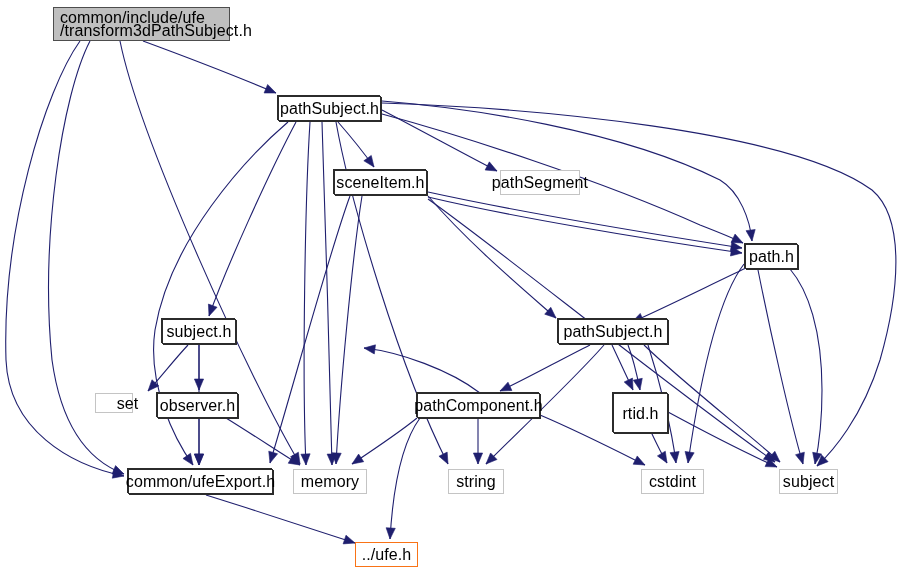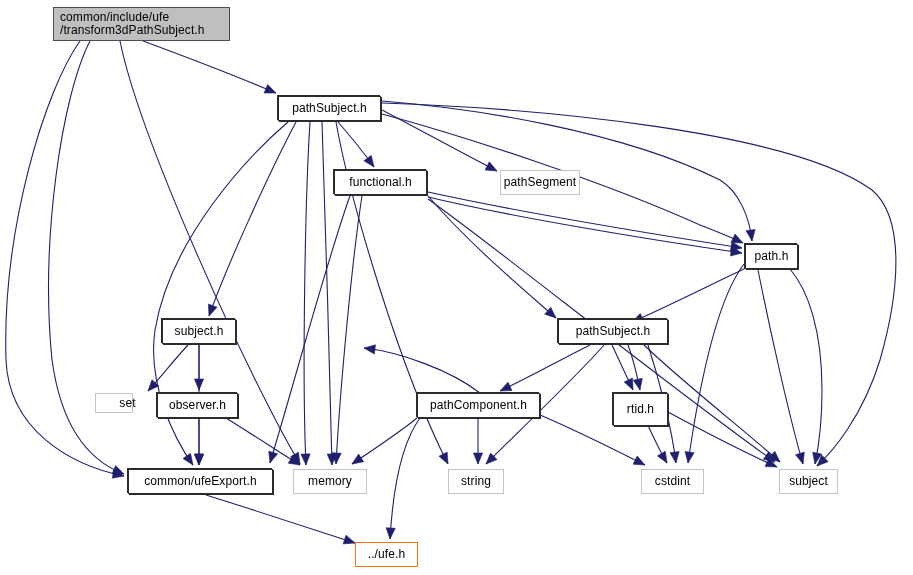--- a/index.html
+++ b/index.html
@@ -37,21 +37,21 @@
   }
   .node-box {
     position: absolute;
     box-sizing: border-box;
     display: flex;
     flex-direction: column;
     align-items: center;
     justify-content: center;
     background: #ffffff;
     border: 1px solid #c4c4c4;
-    font-size: 12px;
+    font-size: 16px;
     line-height: 13px;
     color: #000000;
     text-align: center;
     white-space: pre;
     letter-spacing: 0.1px;
   }
   .node-box.local {
     border: 1px solid #f97316;
   }
   .node-box.root {
@@ -161,29 +161,29 @@
       <polygon points="355,543 343.11086357753607,543.8991302063889 346.0101058152409,535.1678992251866" class="edge-head"></polygon>
       <path d="M 480,393 C 450,370 400,352 364,348" class="edge-path"></path>
       <polygon points="364,348 375.4990687182665,344.84858466517267 374.31928990374405,353.972625543468" class="edge-head"></polygon>
       <path d="M 120,41 C 140,140 250,380 300,464" class="edge-path"></path>
       <polygon points="300,464 290.4603116579925,456.84777333011834 298.3916914387029,452.18588371600913" class="edge-head"></polygon>
     </svg>
   <div id="node-layer">
       <div class="node-box root" style="left: 53px; top: 7px; width: 177px; height: 34px;"><span class="node-label two-line">common/include/ufe
 /transform3dPathSubject.h</span></div>
       <div class="node-box local thick" style="left: 278px; top: 96px; width: 103px; height: 25px;"><span class="node-label">pathSubject.h</span></div>
-      <div class="node-box local thick" style="left: 334px; top: 170px; width: 93px; height: 25px;"><span class="node-label">functional.h</span></div>
+      <div class="node-box local thick" style="left: 334px; top: 170px; width: 93px; height: 25px;"><span class="node-label">sceneItem.h</span></div>
       <div class="node-box" style="left: 500px; top: 170px; width: 80px; height: 25px;"><span class="node-label">pathSegment</span></div>
       <div class="node-box local thick" style="left: 745px; top: 244px; width: 53px; height: 25px;"><span class="node-label">path.h</span></div>
       <div class="node-box local thick" style="left: 162px; top: 319px; width: 74px; height: 25px;"><span class="node-label">subject.h</span></div>
       <div class="node-box local thick" style="left: 558px; top: 319px; width: 110px; height: 25px;"><span class="node-label">pathSubject.h</span></div>
       <div class="node-box" style="left: 95px; top: 393px; width: 38px; height: 20px; padding-left: 27px;"><span class="node-label">set</span></div>
       <div class="node-box local thick" style="left: 157px; top: 393px; width: 81px; height: 25px;"><span class="node-label">observer.h</span></div>
       <div class="node-box local thick" style="left: 417px; top: 393px; width: 123px; height: 25px;"><span class="node-label">pathComponent.h</span></div>
-      <div class="node-box local thick" style="left: 613px; top: 393px; width: 55px; height: 33px;"><span class="node-label">rtid.h</span></div>
+      <div class="node-box local thick" style="left: 613px; top: 393px; width: 55px; height: 40px;"><span class="node-label">rtid.h</span></div>
       <div class="node-box local thick" style="left: 128px; top: 469px; width: 145px; height: 25px;"><span class="node-label">common/ufeExport.h</span></div>
       <div class="node-box" style="left: 293px; top: 469px; width: 74px; height: 25px;"><span class="node-label">memory</span></div>
       <div class="node-box" style="left: 448px; top: 469px; width: 56px; height: 25px;"><span class="node-label">string</span></div>
       <div class="node-box" style="left: 641px; top: 469px; width: 63px; height: 25px; justify-content: center;"><span class="node-label">cstdint</span></div>
       <div class="node-box" style="left: 779px; top: 469px; width: 59px; height: 25px;"><span class="node-label">subject</span></div>
       <div class="node-box local" style="left: 355px; top: 542px; width: 63px; height: 25px;"><span class="node-label">../ufe.h</span></div>
     </div>
 </div>
 
 </body></html>

